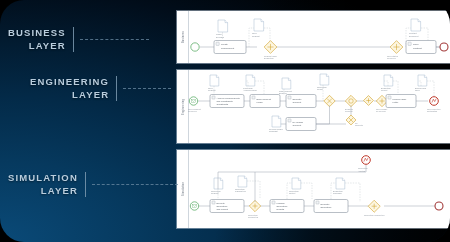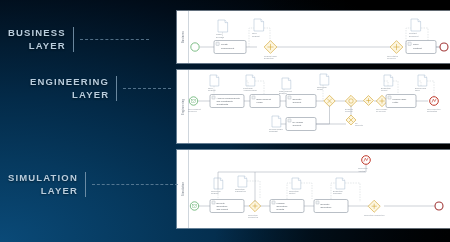--- a/index.html
+++ b/index.html
@@ -6,20 +6,21 @@
   body{
     width:450px;height:242px;overflow:hidden;
     font-family:"Liberation Sans",sans-serif;
     background:#000;
   }
   #root{
     position:relative;width:450px;height:242px;overflow:hidden;
     background:
       radial-gradient(120% 130% at 0% 100%, #0a4a78 0%, #06395e 26%, #032a48 46%, #021b30 64%, #010d1a 80%, #000000 100%),
       linear-gradient(115deg,#063b60 0%,#02293f 40%,#000000 78%);
+    border-radius: 24px;
   }
   #root:after{
     content:"";position:absolute;inset:0;pointer-events:none;
     background:linear-gradient(100deg, rgba(0,0,0,0) 52%, rgba(0,0,0,.55) 72%, rgba(0,0,0,.92) 100%);
   }
 
   
   .label-block{position:absolute;display:flex;align-items:center;z-index:6;}
   .label-text{
     text-align:right;color:#b9cddd;letter-spacing:1.15px;

